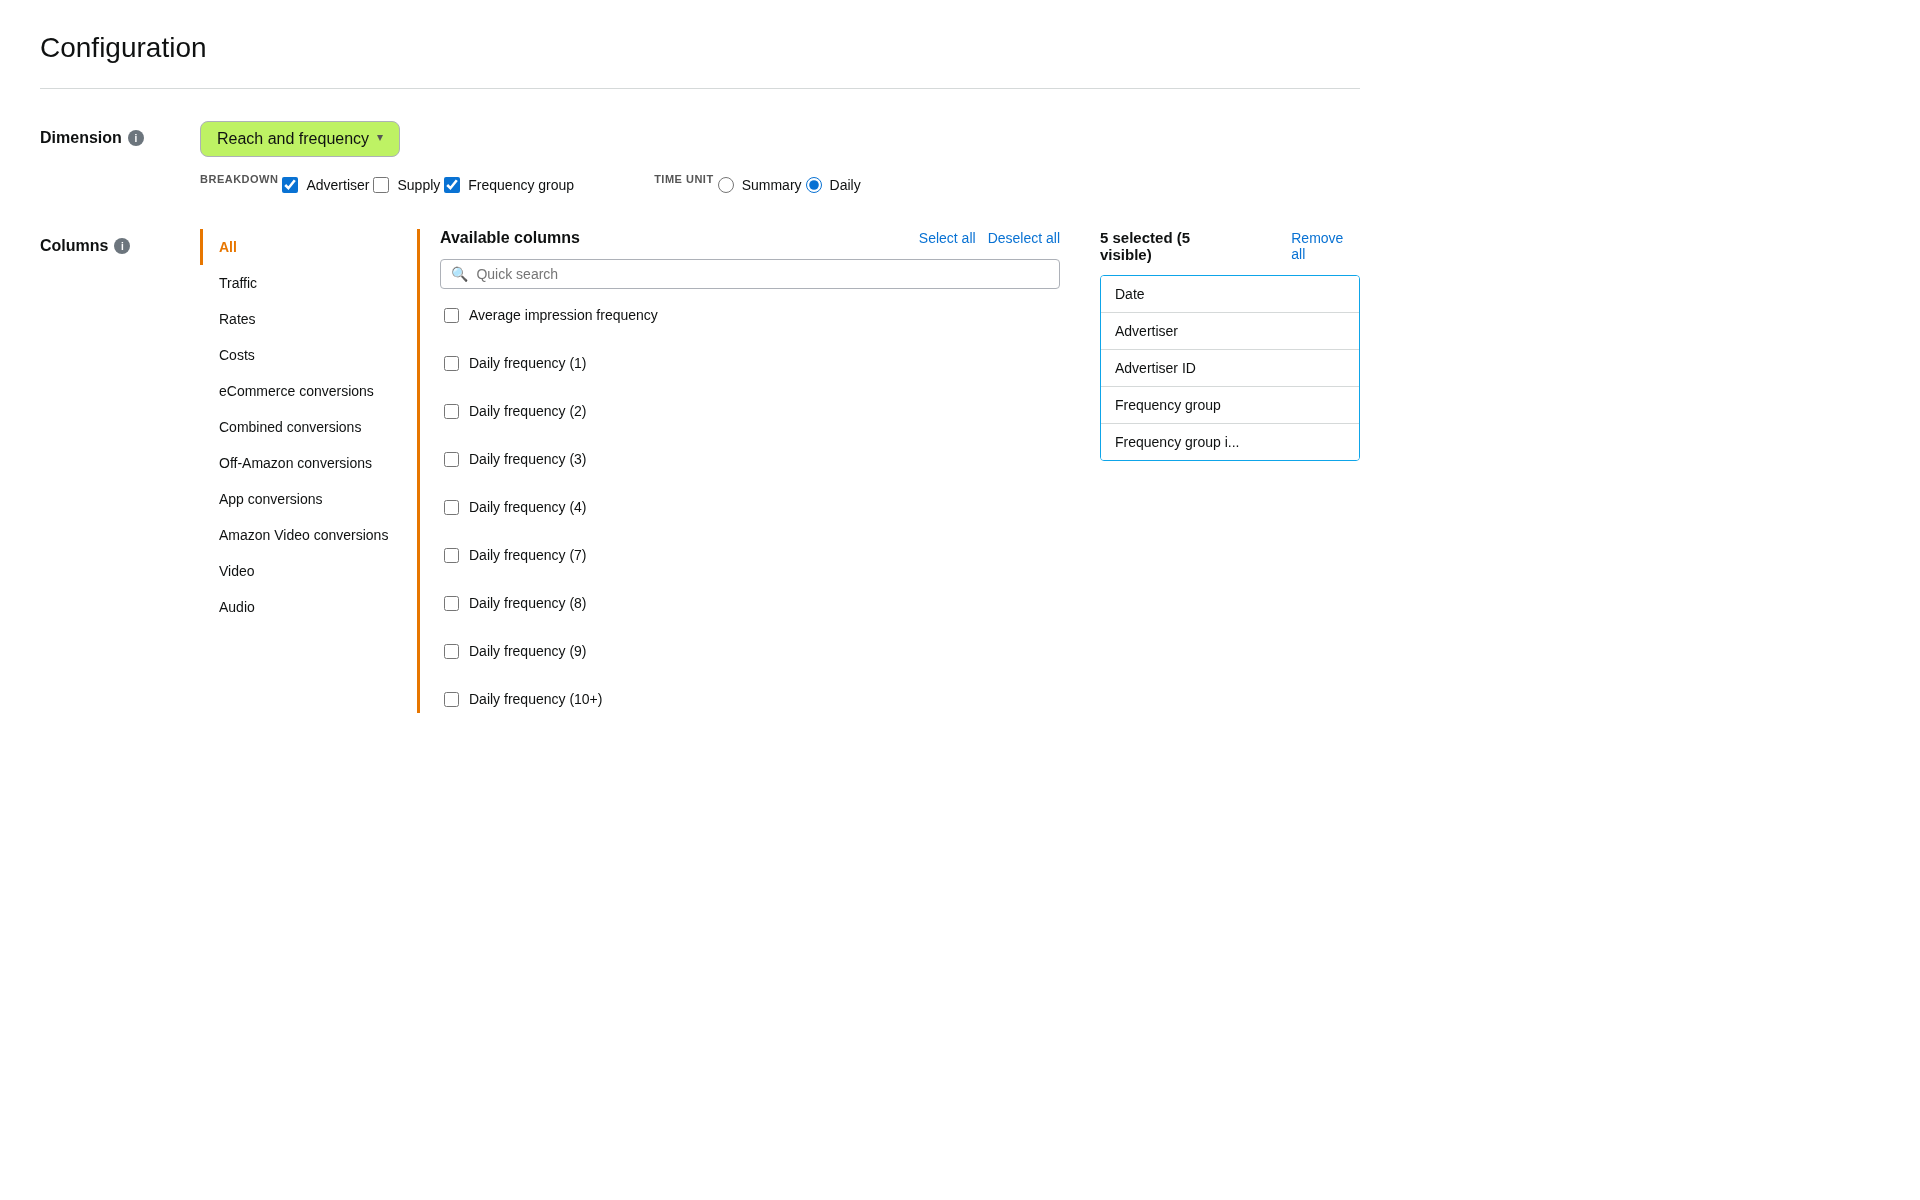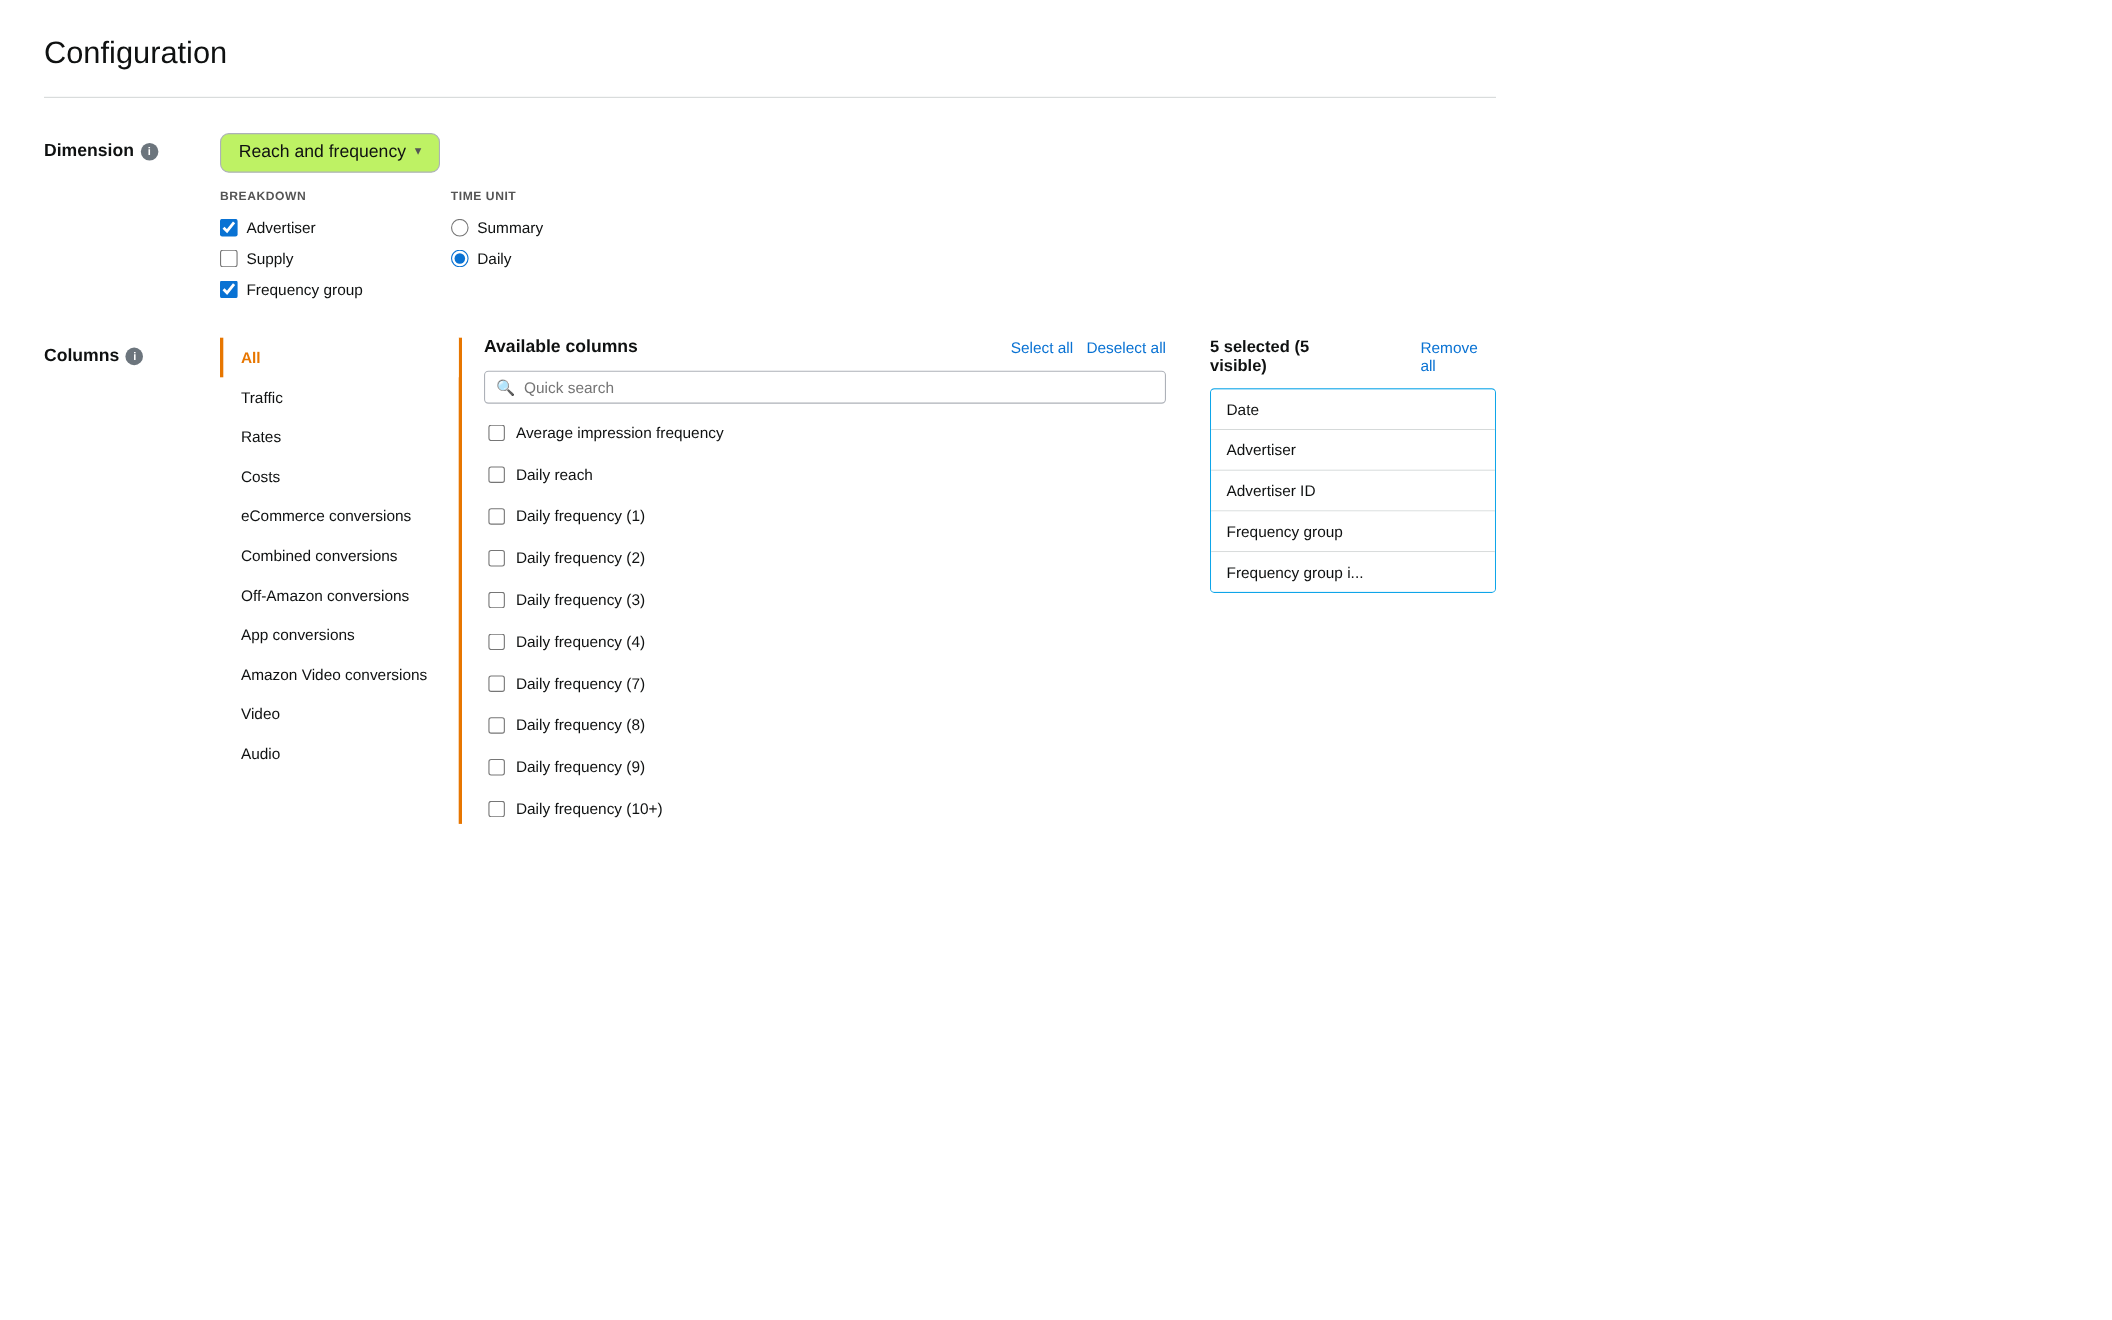--- a/index.html
+++ b/index.html
@@ -68,21 +68,21 @@
       color: #555;
     }
     .breakdown-time-container {
       display: flex;
       gap: 80px;
       margin-top: 16px;
       margin-left: 0;
     }
     .breakdown-section, .time-unit-section {
       display: flex;
-      flex-direction: column;
+      flex-direction: row;
       gap: 4px;
     }
     .section-sublabel {
       font-size: 11px;
       font-weight: 700;
       color: #555;
       letter-spacing: 0.5px;
       margin-bottom: 6px;
       text-transform: uppercase;
     }
@@ -177,21 +177,21 @@
       border: none;
       outline: none;
       font-size: 14px;
       width: 100%;
       background: transparent;
     }
     .search-icon { color: #6c757d; font-size: 14px; }
     .column-list {
       display: flex;
       flex-direction: column;
-      gap: 10px;
+      gap: 20px;
     }
     .column-list-item {
       display: flex;
       align-items: center;
       gap: 10px;
       padding: 6px 4px;
       font-size: 14px;
       cursor: pointer;
     }
     .column-list-item input[type="checkbox"] {
@@ -318,24 +318,20 @@
           <span class="search-icon">🔍</span>
           <input type="text" placeholder="Quick search" style="">
         </div>
         <div class="column-list">
           <label class="column-list-item">
             <input type="checkbox" style="">
             <span>Average impression frequency</span>
           </label>
           <label class="column-list-item">
             <input type="checkbox" style="">
-            <span>Daily reach</span>
-          </label>
-          <label class="column-list-item">
-            <input type="checkbox" style="">
             <span>Daily frequency (1)</span>
           </label>
           <label class="column-list-item">
             <input type="checkbox" style="">
             <span>Daily frequency (2)</span>
           </label>
           <label class="column-list-item">
             <input type="checkbox" style="">
             <span>Daily frequency (3)</span>
           </label>

